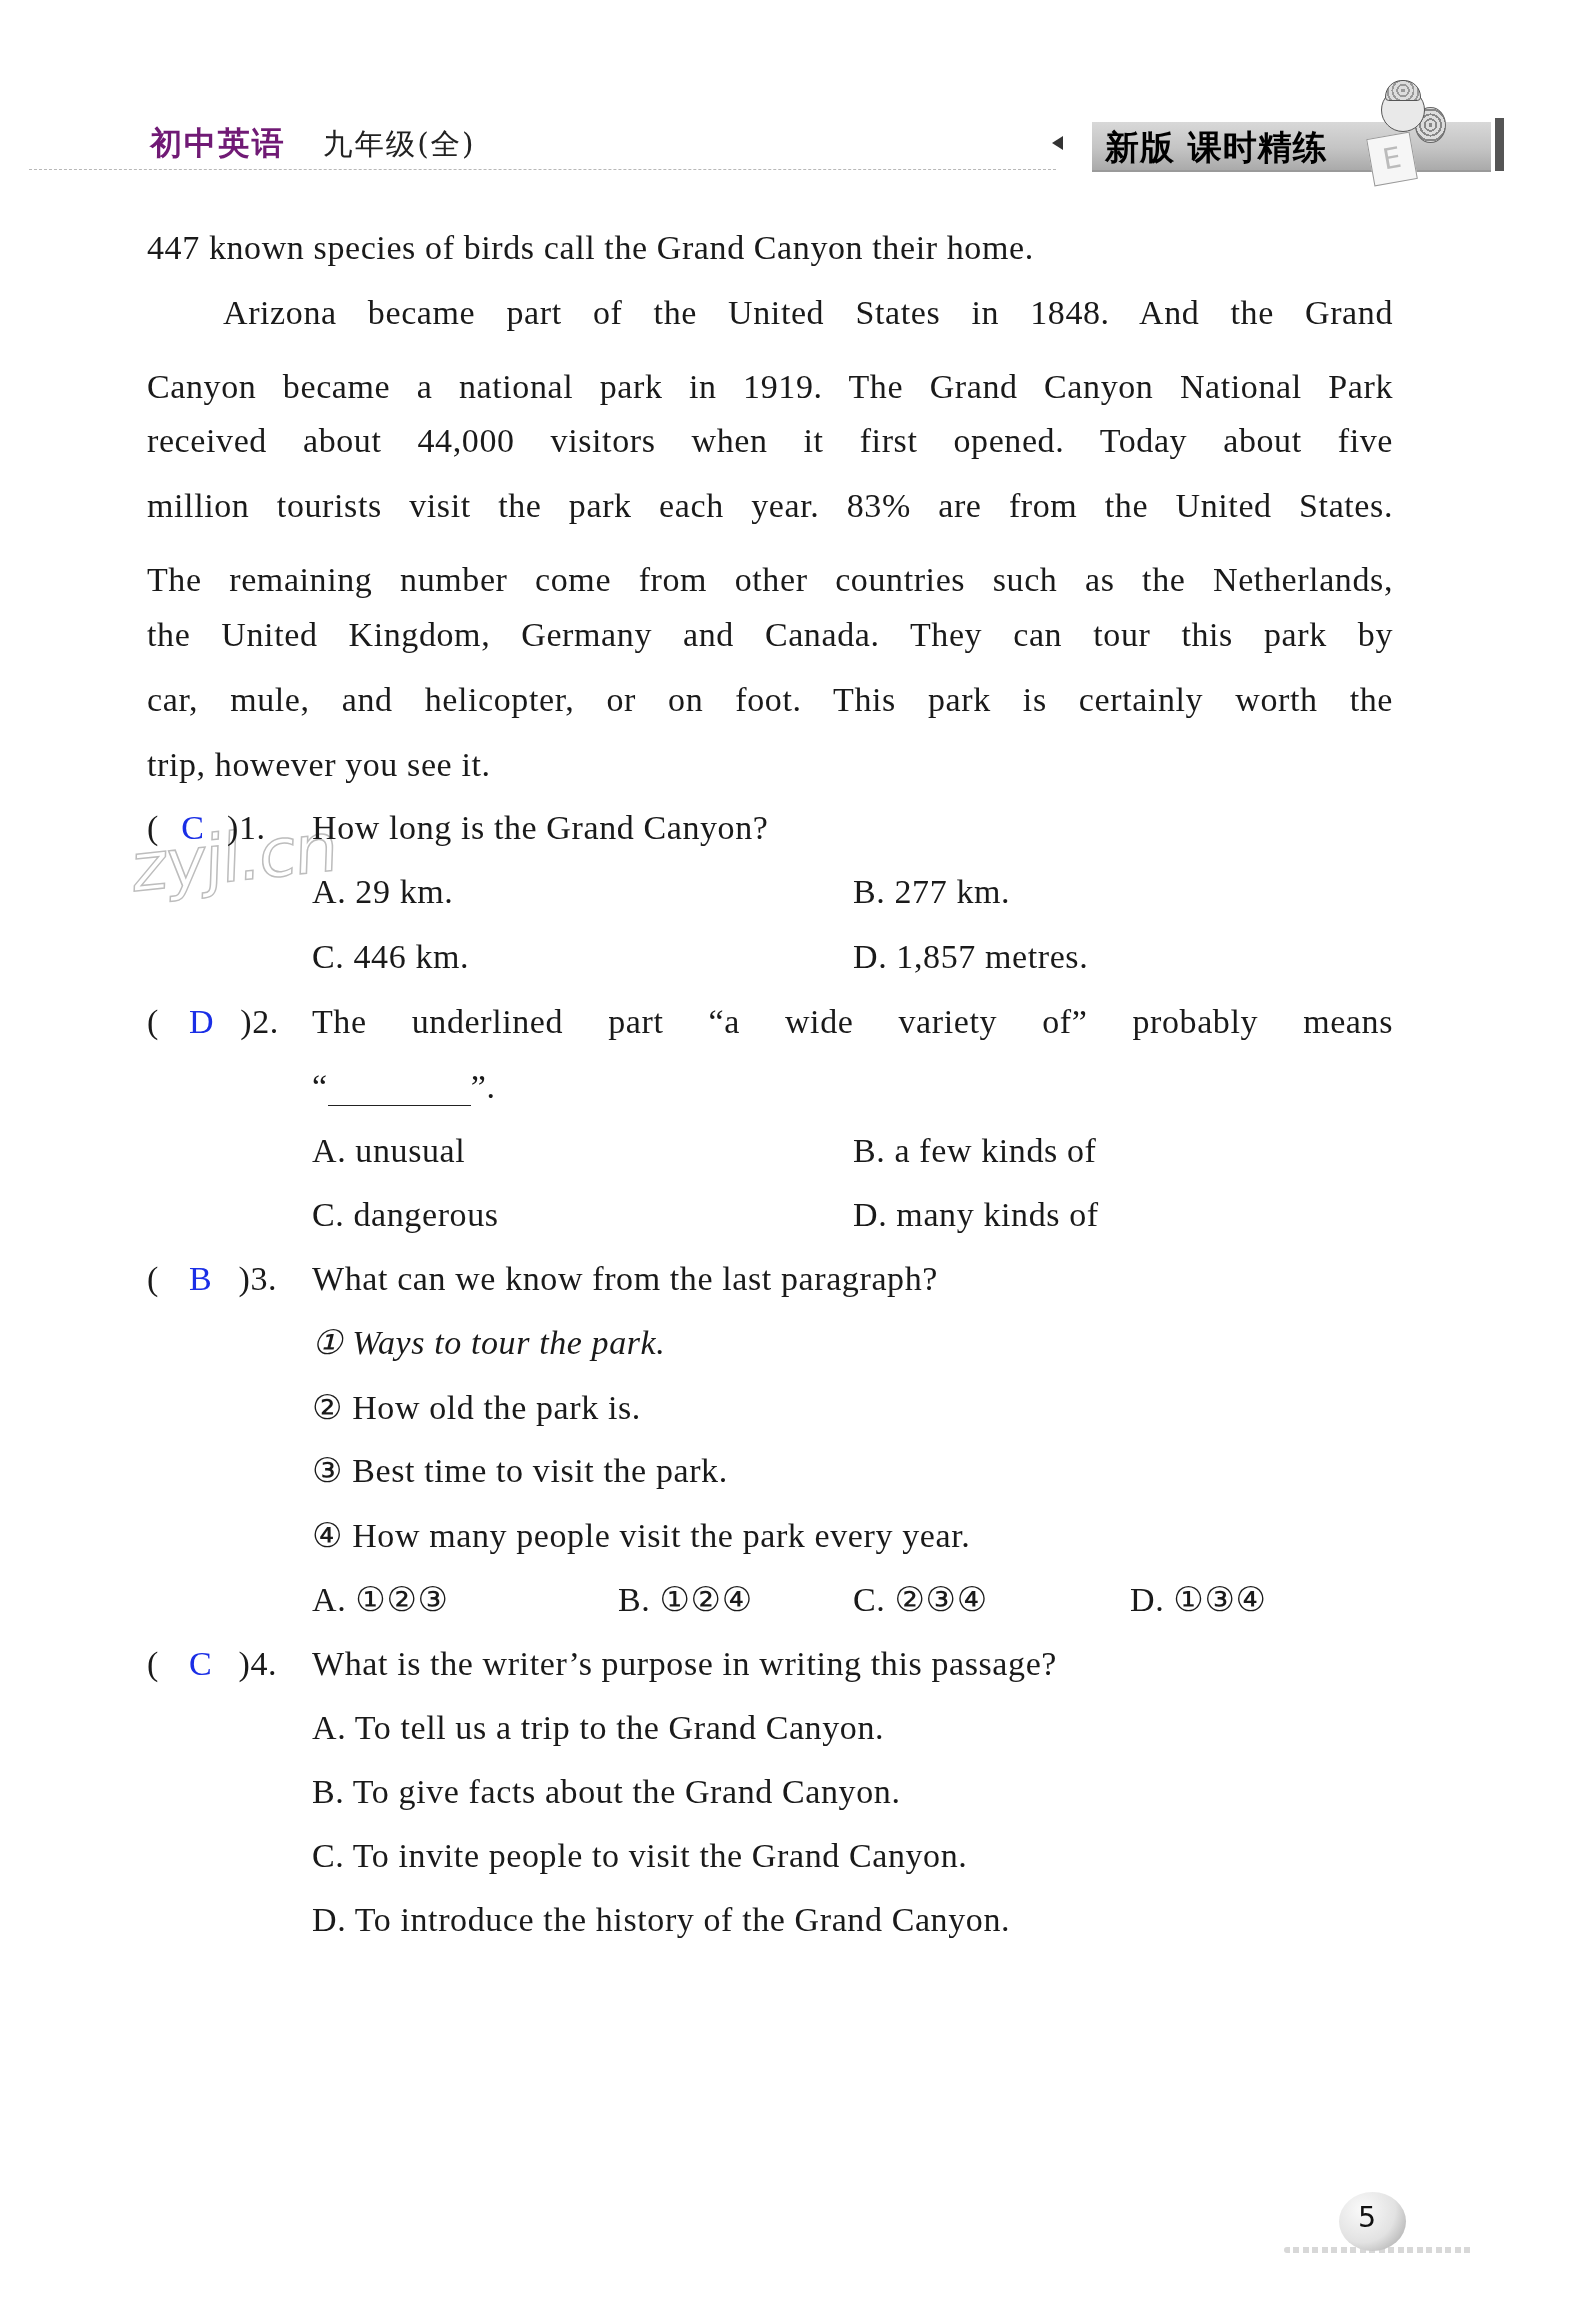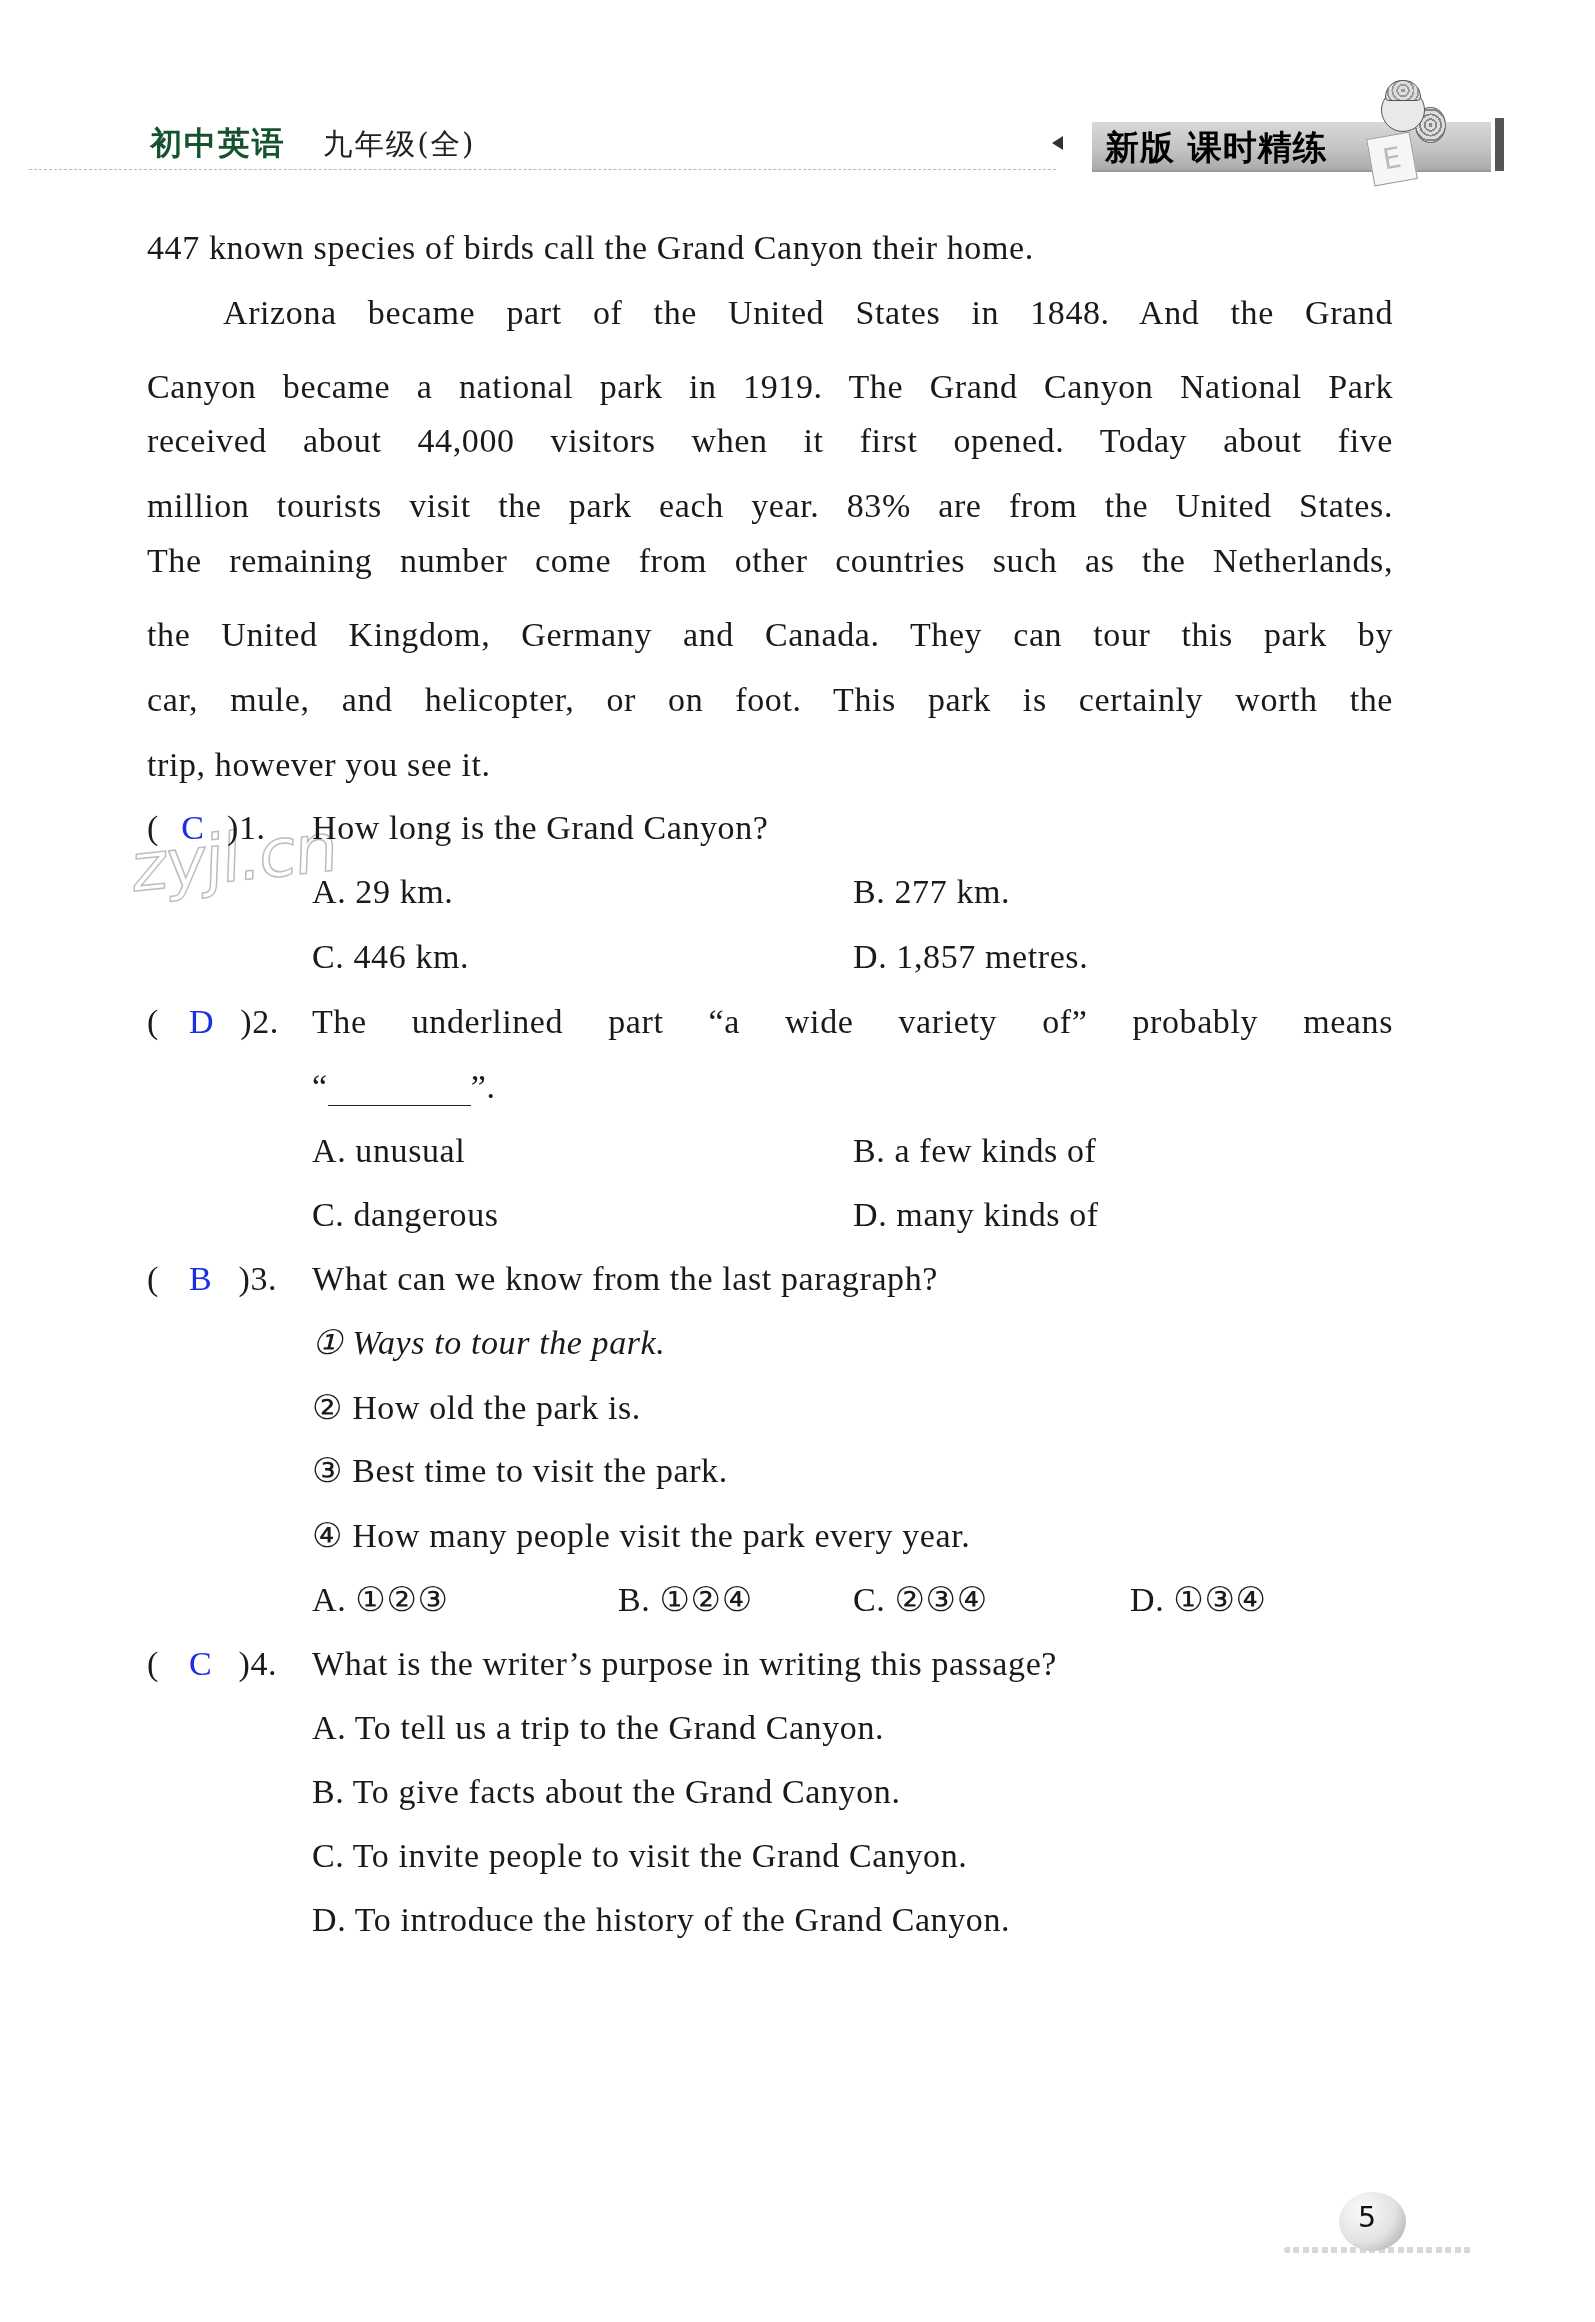--- a/index.html
+++ b/index.html
@@ -4,21 +4,21 @@
 <style>
   html, body { margin:0; padding:0; }
   body {
     width:1596px; height:2323px; position:relative; overflow:hidden;
     background:#ffffff; color:#1a1a1a;
     font-family:"Liberation Serif","DejaVu Serif",serif;
   }
   .abs { position:absolute; white-space:nowrap; }
   
   .hdr-title { left:150px; top:122px; font-size:32px; font-weight:bold; letter-spacing:1.9px;
-    font-family:"DejaVu Sans",sans-serif; color:#14532d; }
+    font-family:"DejaVu Sans",sans-serif; color:#701a75; }
   .hdr-sub { left:323px; top:125px; font-size:29.5px; letter-spacing:1.9px;
     font-family:"DejaVu Serif",serif; color:#222; }
   .hdr-dash { left:28.5px; top:169px; width:1027px; height:0; border-top:1.9px dashed #b8b8b8; }
   .hdr-tri { left:1052px; top:136px; width:0; height:0;
     border-top:7.6px solid transparent; border-bottom:7.6px solid transparent; border-right:11.4px solid #333; }
   .hdr-banner { left:1092px; top:122px; width:399px; height:48px;
     background:linear-gradient(180deg,#d8d8d8 0%,#c4c4c4 55%,#aaa 100%);
     border-bottom:2.9px solid #9a9a9a; }
   .hdr-banner-text { left:1105px; top:125px; font-size:34px; font-weight:bold; color:#000000;
     font-family:"DejaVu Sans",sans-serif; letter-spacing:1px; }
@@ -61,21 +61,21 @@
 <div class="abs hdr-wing"></div>
 <div class="abs hdr-head"></div>
 <div class="abs hdr-hat"></div>
 <div class="abs hdr-card">E</div>
 
 <div class="abs txt" style="left:147px; top:229px;">447 known species of birds call the Grand Canyon their home.</div>
 <div class="abs txt just" style="left:147px; top:294px; width:1246px; text-indent:76px;">Arizona became part of the United States in 1848. And the Grand</div>
 <div class="abs txt just" style="left:147px; top:368px;">Canyon became a national park in 1919. The Grand Canyon National Park</div>
 <div class="abs txt just" style="left:147px; top:422px;">received about 44,000 visitors when it first opened. Today about five</div>
 <div class="abs txt just" style="left:147px; top:487px;">million tourists visit the park each year. 83% are from the United States.</div>
-<div class="abs txt just" style="left:147px; top:542px;">The remaining number come from other countries such as the Netherlands,</div>
+<div class="abs txt just" style="left:147px; top:561px;">The remaining number come from other countries such as the Netherlands,</div>
 <div class="abs txt just" style="left:147px; top:616px;">the United Kingdom, Germany and Canada. They can tour this park by</div>
 <div class="abs txt just" style="left:147px; top:681px;">car, mule, and helicopter, or on foot. This park is certainly worth the</div>
 <div class="abs txt" style="left:147px; top:746px;">trip, however you see it.</div>
 
 <div class="abs wm">zyjl.cn</div>
 
 <div class="abs txt" style="left:147px; top:809px;">
   <span class="paren">(</span>
   <span class="ans" style="margin-left:13.3px;">C</span>
   <span class="paren" style="margin-left:13.3px;">)</span><span>1.</span>

